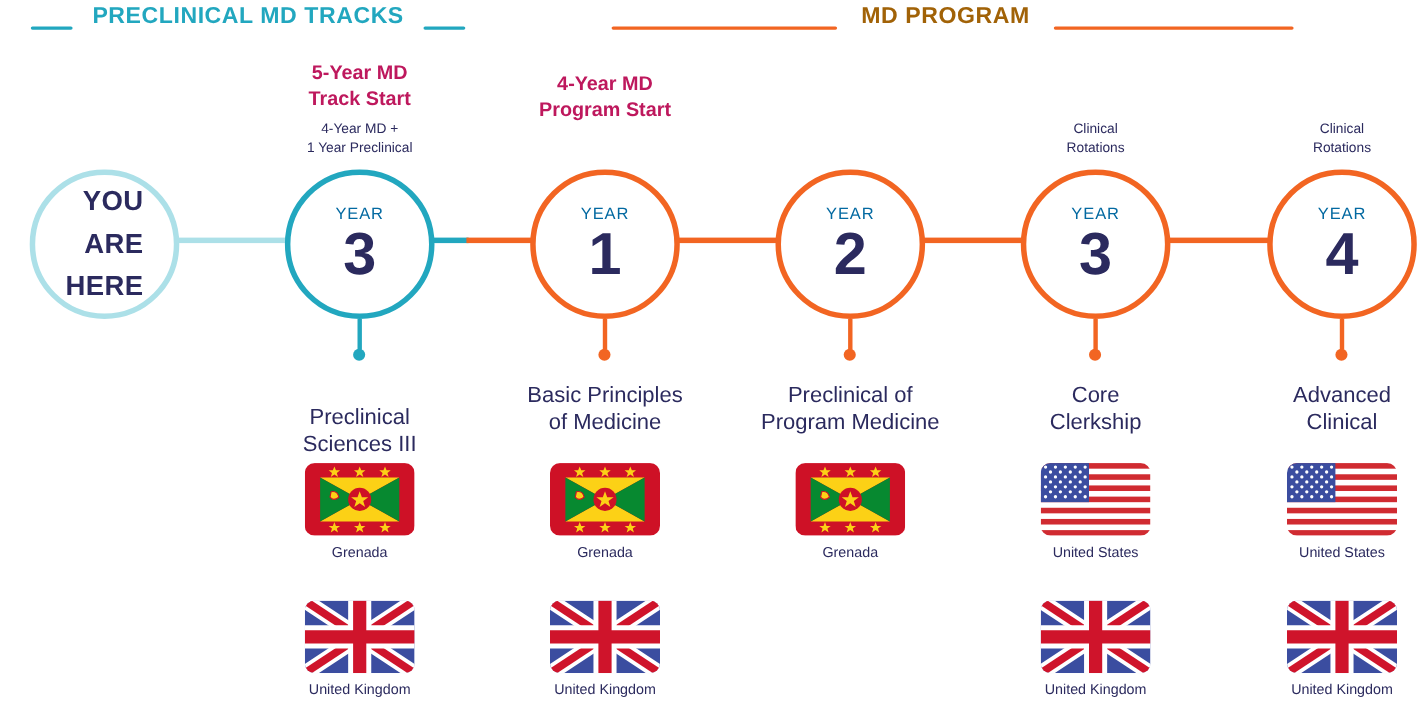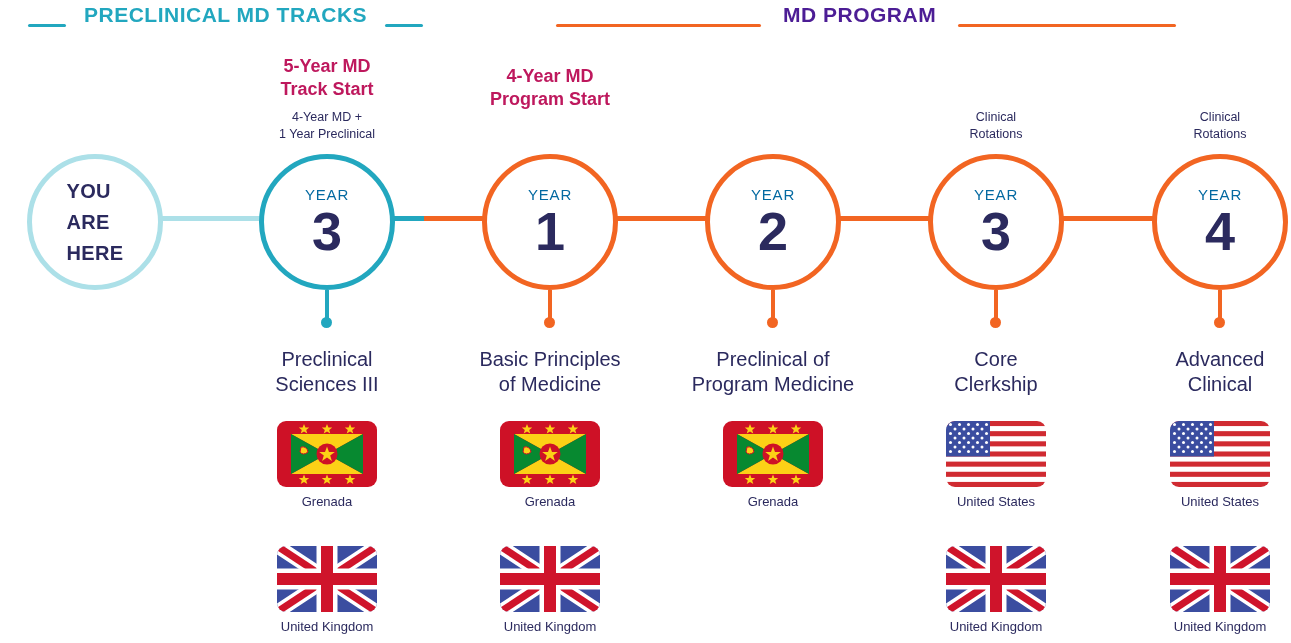--- a/index.html
+++ b/index.html
@@ -66,25 +66,25 @@
     line-height: 1;
     margin-bottom: 2px;
   }
   .node-year-num {
     font-size: 54px;
     font-weight: bold;
     color: #2b2a5e;
     line-height: 1;
   }
   .node-here {
-    font-size: 20px;
+    font-size: 25px;
     font-weight: bold;
     color: #2b2a5e;
     line-height: 1.55;
-    text-align: left;
+    text-align: right;
     letter-spacing: 0.4px;
   }
 
   
   .stem { position: absolute; width: 4px; top: 290px; height: 28px; }
   .dot  { position: absolute; width: 11px; height: 11px; border-radius: 50%; top: 317px; }
 
   
   .col-top-title {
     position: absolute;
@@ -145,21 +145,21 @@
 <div class="header-row">
 
   <div class="hdr" id="hdr-preclinical">
     <span class="hdr-rule left" style="background:#22a7bf"></span>
     <span class="hdr-title" style="color:#22a7bf">PRECLINICAL MD TRACKS</span>
     <span class="hdr-rule right" style="background:#22a7bf"></span>
   </div>
 
   <div class="hdr" id="hdr-mdprogram">
     <span class="hdr-rule left" style="background:#f26522"></span>
-    <span class="hdr-title" style="color:#4c1d95">MD PROGRAM</span>
+    <span class="hdr-title" style="color:#a16207">MD PROGRAM</span>
     <span class="hdr-rule right" style="background:#f26522"></span>
   </div>
 
 </div>
 
 <div class="track" style="left:158px;  width:106px; background:#ace0e8;"></div>
 <div class="track" style="left:390px;  width:36px;  background:#22a7bf;"></div>
 <div class="track" style="left:424px;  width:64px;  background:#f26522;"></div>
 <div class="track" style="left:613px;  width:100px; background:#f26522;"></div>
 <div class="track" style="left:836px;  width:100px; background:#f26522;"></div>
@@ -182,21 +182,21 @@
   <span>1 Year Preclinical</span>
 </div>
 
 <div class="node teal" style="left:259px;">
   <div class="node-year-word">YEAR</div>
   <div class="node-year-num">3</div>
 </div>
 <div class="stem" style="left:325px; background:#22a7bf;"></div>
 <div class="dot" style="left:321px; background:#22a7bf;"></div>
 
-<div class="col-course" style="left:207px;">
+<div class="col-course" style="left:207px;margin-top:20px;">
   <span>Preclinical</span><br>
   <span>Sciences III</span>
 </div>
 
 <div class="flag-block" style="left:247px; top:421px;">
   <span class="flag-shell">
     <svg viewBox="0 0 100 66" preserveAspectRatio="none">
       <rect width="100" height="66" fill="#ce1126"></rect>
       <polygon points="14,13 86,13 50,33" fill="#fcd116"></polygon>
       <polygon points="14,53 86,53 50,33" fill="#fcd116"></polygon>

